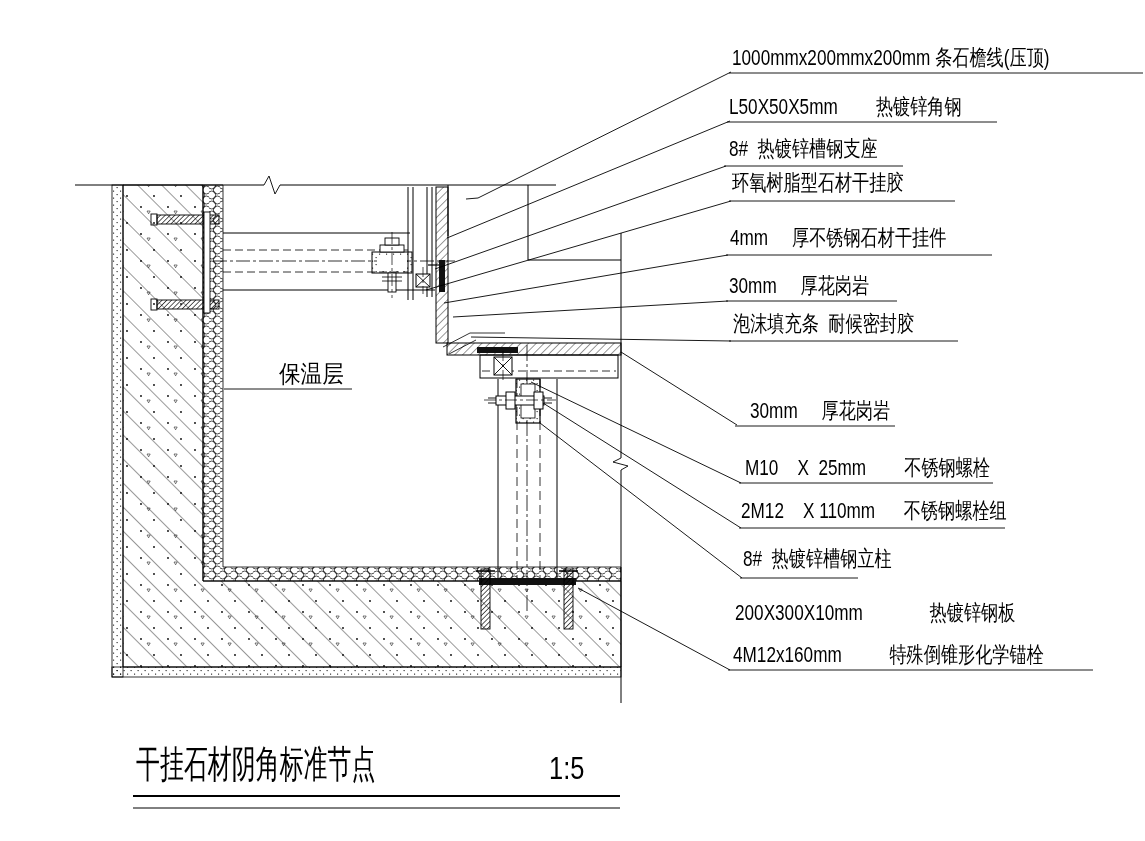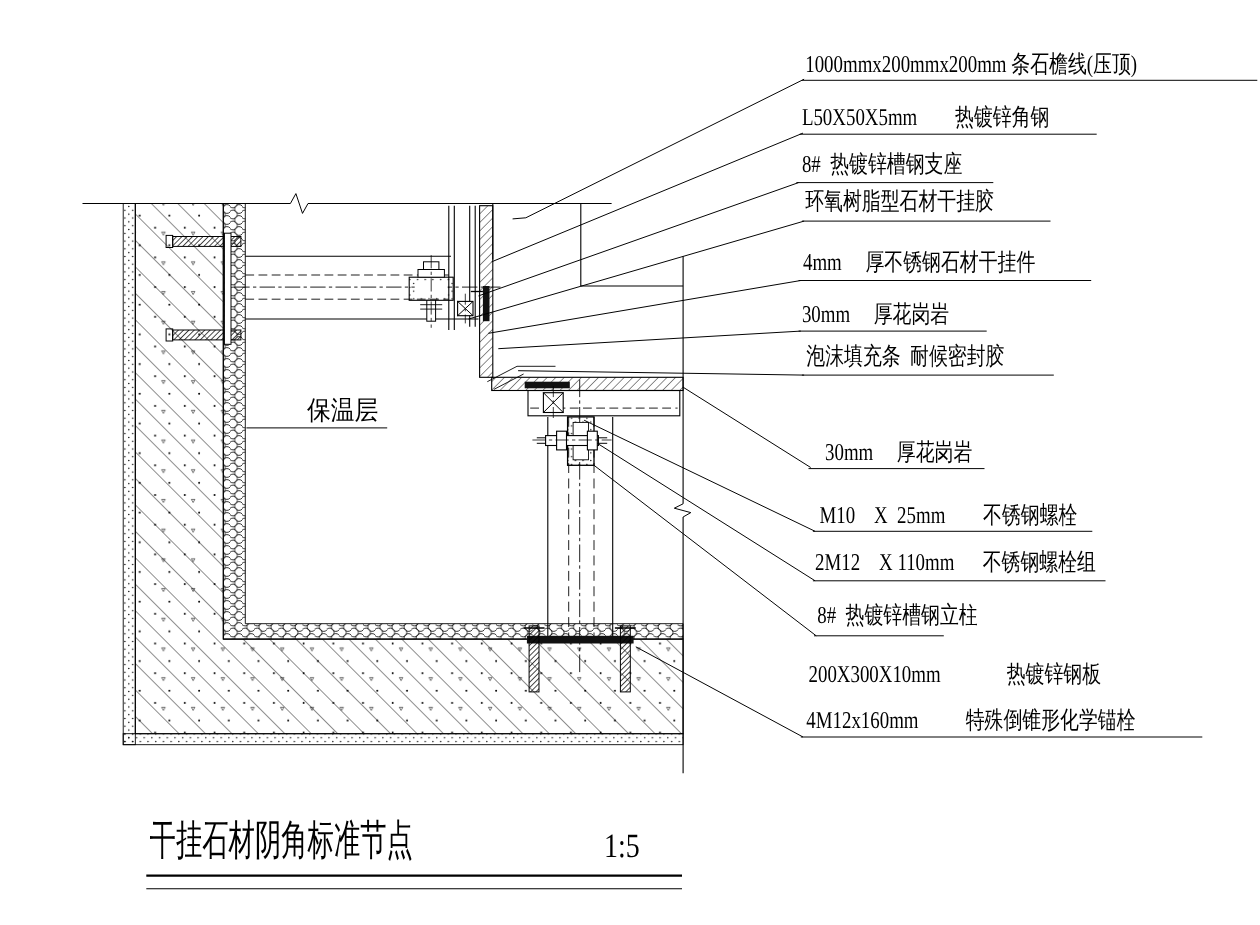--- a/index.html
+++ b/index.html
@@ -1,18 +1,18 @@
 <!DOCTYPE html>
 <html><head>
 <meta charset="utf-8">
 <style>
   html,body{margin:0;padding:0;background:#fff;}
   .stage{
     position:relative;width:1145px;height:841px;background:#ffffff;
-    font-family:Liberation Serif, serif;color:#000;overflow:hidden;
+    font-family:Liberation Sans, sans-serif;color:#000;overflow:hidden;
   }
   .stage svg{position:absolute;left:0;top:0;}
   .callout{
     position:absolute;font-size:22px;line-height:24px;
     transform:scaleX(0.78);transform-origin:0 0;white-space:pre;color:#000;
   }
   .inline-label{
     position:absolute;font-size:24px;line-height:26px;
     transform:scaleX(0.9);transform-origin:0 0;white-space:pre;
   }

